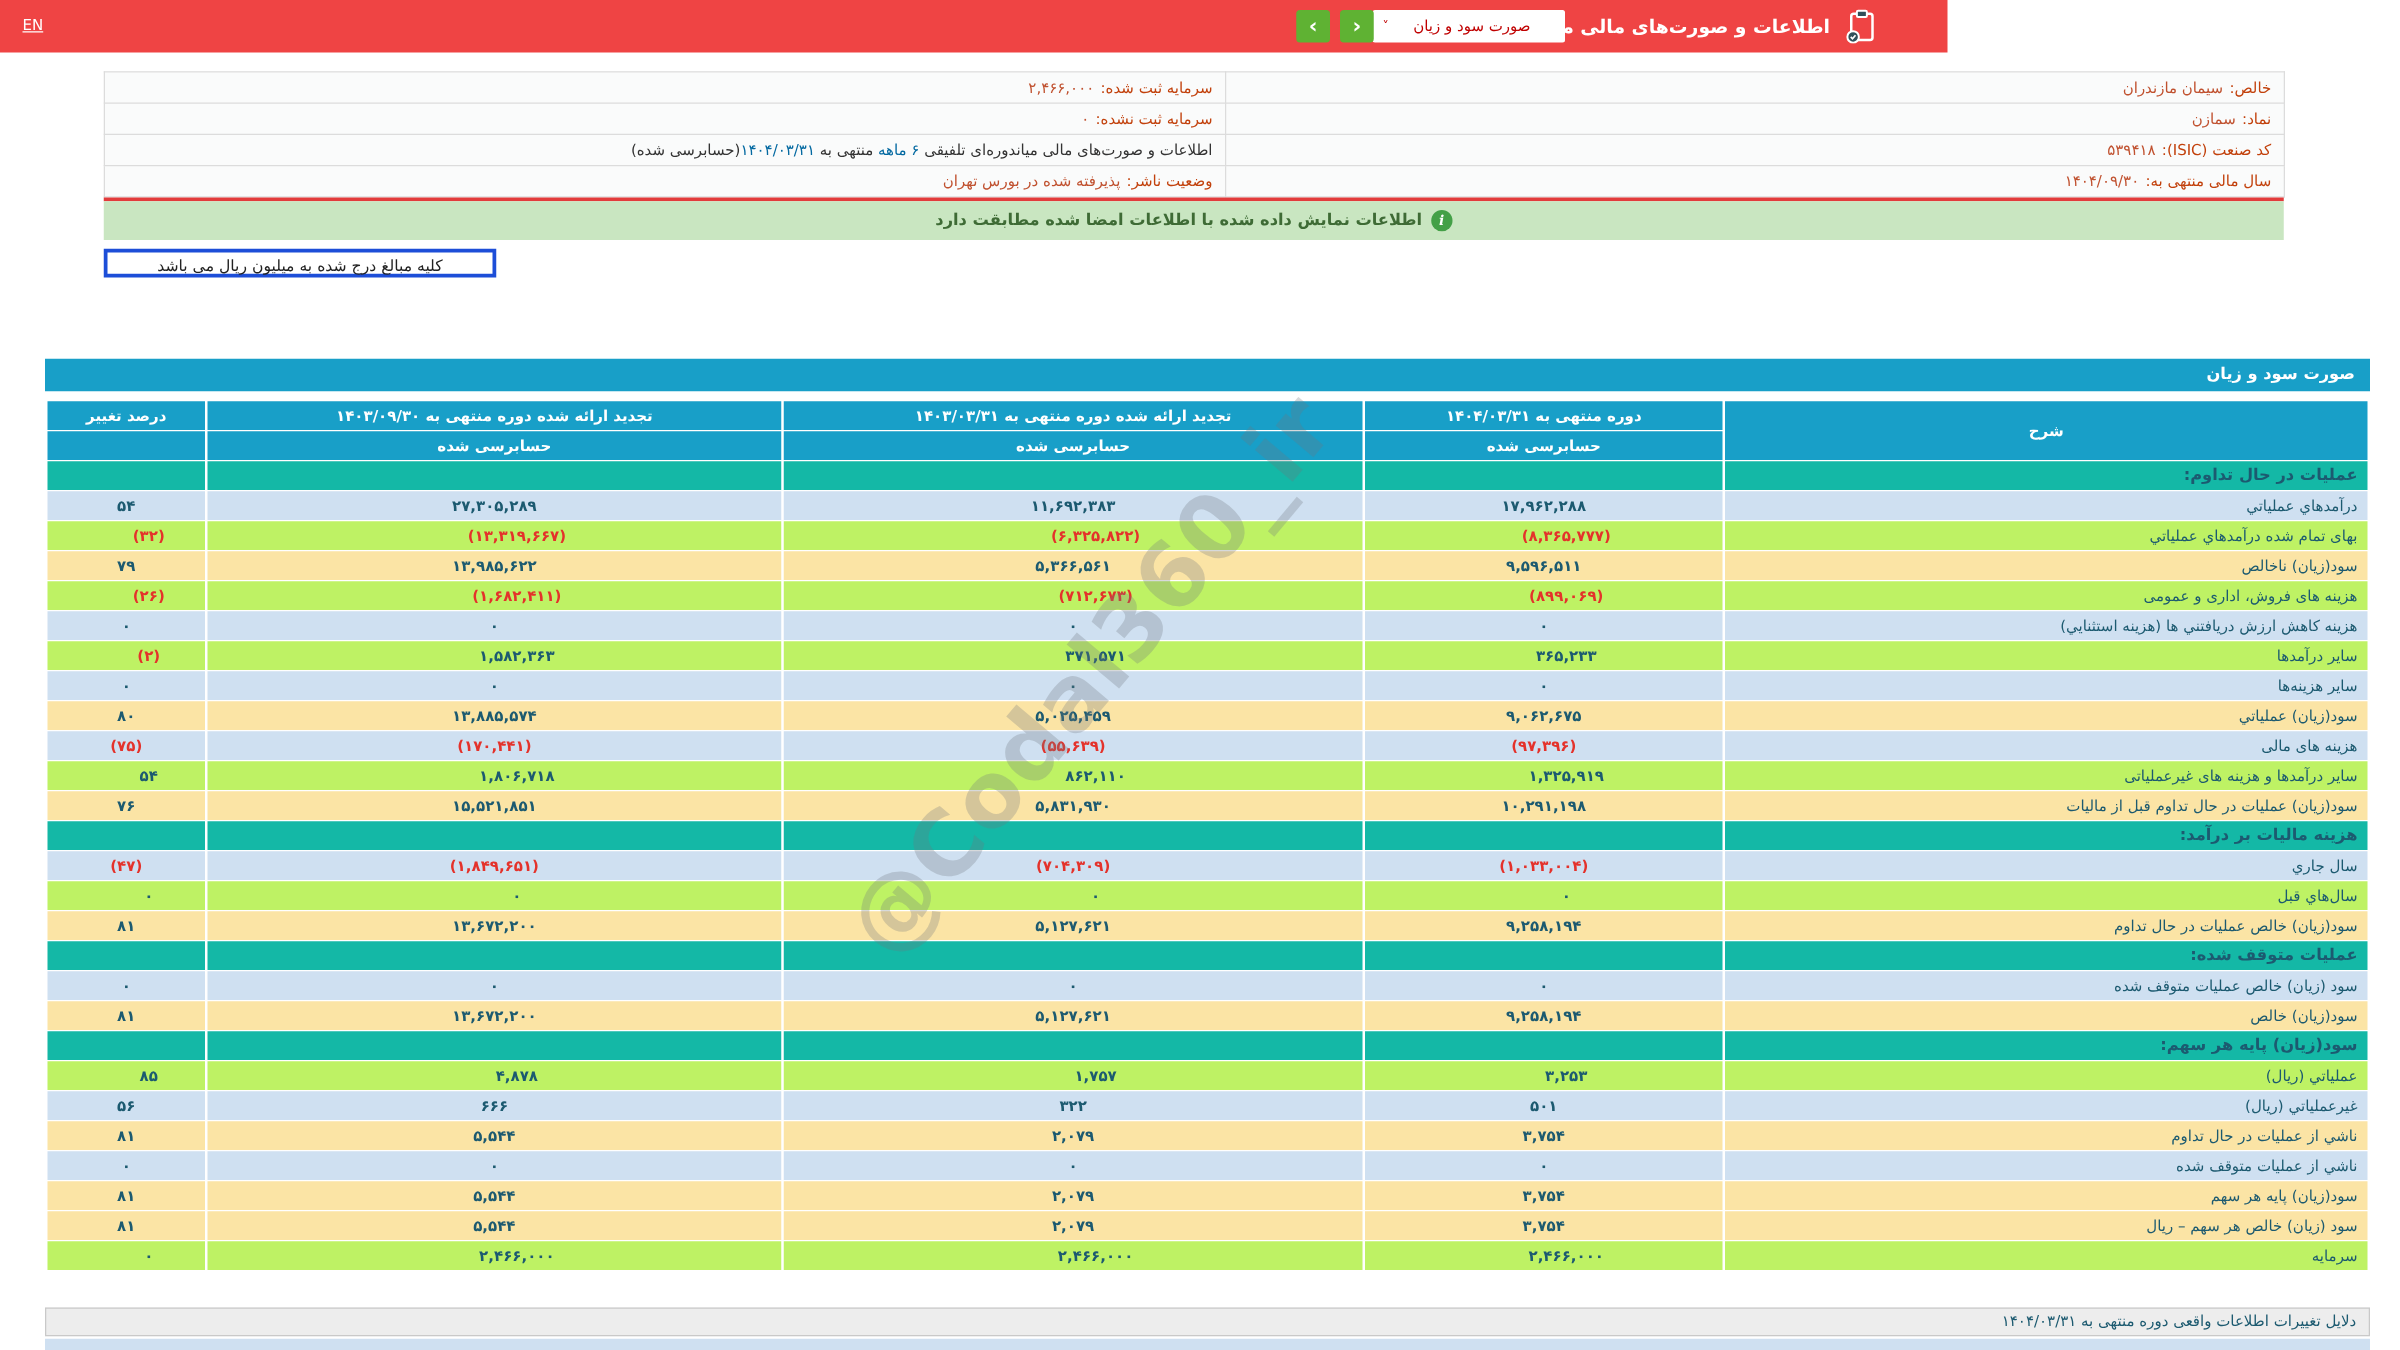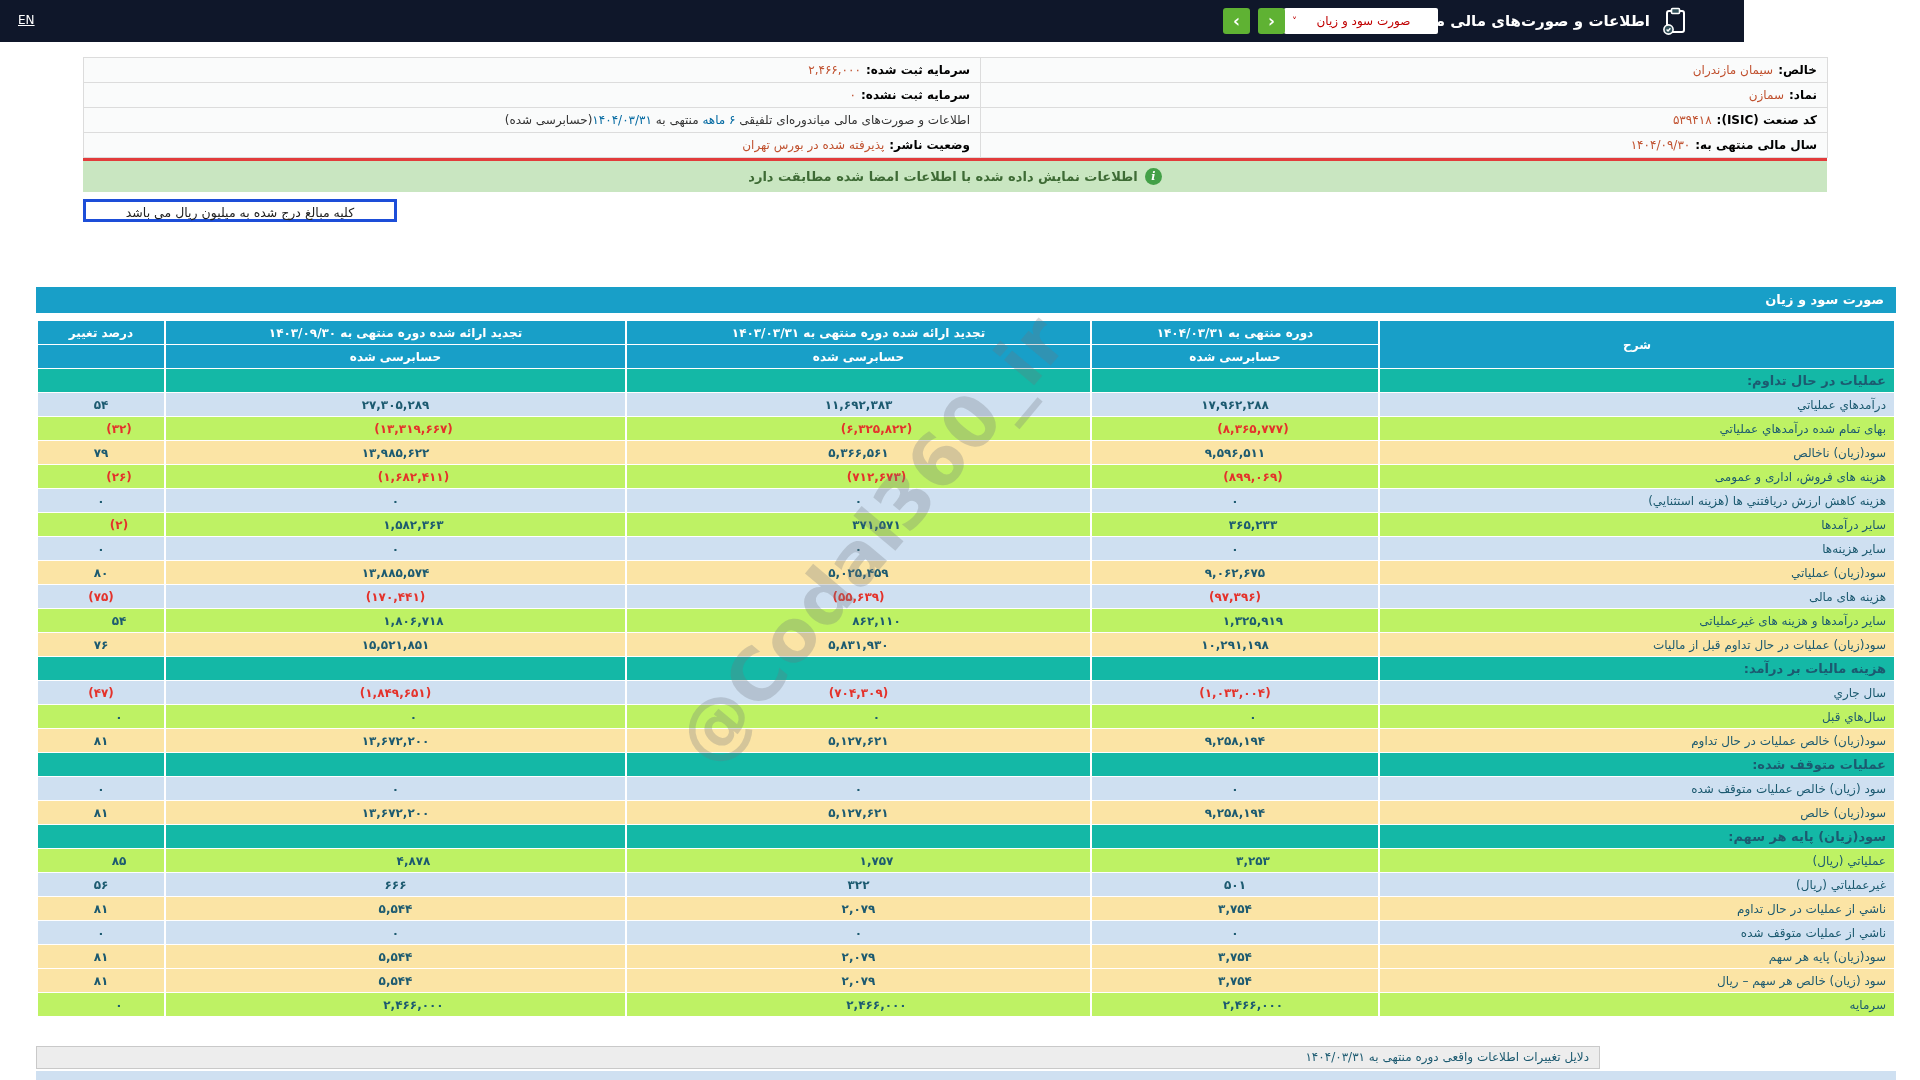--- a/index.html
+++ b/index.html
@@ -4,34 +4,34 @@
 <style>
   * { box-sizing: border-box; margin: 0; padding: 0; }
   html,body { width:1920px; height:1080px; }
   body {
     position: relative;
     background: #fff;
     font-family: "DejaVu Sans", sans-serif;
     overflow: hidden;
   }
   
-  .topbar { position:absolute; top:0; left:0; width:1744px; height:42px; background:#0f172a; }
+  .topbar { position:absolute; top:0; left:0; width:1558px; height:42px; background:#ef4444; }
   .lang-btn { position:absolute; left:18px; top:13px; color:#fff; font-size:12px; text-decoration:underline; cursor:pointer; }
   .clipboard-btn { position:absolute; right:56px; top:7px; width:26px; height:28px; cursor:pointer; }
   .topbar-title { position:absolute; right:94px; top:0; height:42px; line-height:42px; color:#fff; font-size:15px; font-weight:bold; direction:rtl; }
   .stmt-dropdown { position:absolute; right:306px; top:8px; width:154px; height:26px; background:#fff; border-radius:2px; display:flex; flex-direction:row-reverse; align-items:center; padding:0 8px; cursor:pointer; }
   .stmt-dropdown .val { flex:1; text-align:center; color:#c00000; font-size:12px; direction:rtl; }
   .stmt-dropdown .chev { color:#c00000; font-size:10px; }
   .navbtn { position:absolute; top:8px; width:27px; height:26px; background:#5fb233; border-radius:3px; color:#fff; display:flex; align-items:center; justify-content:center; font-size:17px; font-weight:bold; cursor:pointer; }
   .navbtn.prev { right:494px; }
   .navbtn.next { right:459px; }
   
   .info-table { position:absolute; top:57px; left:83px; width:1744px; border-collapse:collapse; direction:rtl; table-layout:fixed; }
   .info-table td { border:1px solid #dcdcdc; background:#fafbfb; height:25px; padding:0 10px; font-size:12px; text-align:right; white-space:nowrap; overflow:hidden; }
-  .info-label { font-weight:bold; color:#000000;margin-top:26px; }
+  .info-label { font-weight:normal; color:#c2410c;margin-top:26px; }
   .info-value { color:#c0512f; padding-right:5px; }
   .seg-plain { color:#333; }
   .seg-orange { color:#0369a1; }
   .redline { position:absolute; top:158px; left:83px; width:1744px; height:3px; background:#e23b3b; }
   .notice-bar { position:absolute; top:161px; left:83px; width:1744px; height:31px; background:#c9e6c1; display:flex; flex-direction:row-reverse; align-items:center; justify-content:center; gap:7px; }
   .notice-text { color:#3e6b35; font-size:13px; font-weight:bold; direction:rtl; }
   .info-circle { width:17px; height:17px; border-radius:50%; background:#43a047; color:#fff; font-size:11px; font-weight:bold; font-style:italic; display:flex; align-items:center; justify-content:center; font-family:"DejaVu Serif", serif; }
   .unit-note { position:absolute; top:199px; left:83px; width:314px; height:23px; background:#fff; border:3px solid #1d4ed8; text-align:center; line-height:21px; font-size:12.5px; color:#222; direction:rtl; }
   
   .stmt-wrap { position:absolute; top:287px; left:36px; width:1860px; }
@@ -41,21 +41,21 @@
   table.stmt td { height:23px; font-size:12px; overflow:hidden; white-space:nowrap; }
   td.desc { text-align:right; padding:0 8px; color:#1c5a70; font-size:12.5px; }
   td.num { text-align:center; color:#1c5a70; font-weight:bold; font-size:11.5px; direction:ltr; }
   td.num.neg { color:#e4322b; }
   tr.sec td { background:#14b8a6; }
   tr.sec td.desc { font-weight:bold; font-size:13px; }
   .bg-blue td { background:#cfe0f1; }
   .bg-white td { background:#bef264;padding-left:36px; }
   .bg-yellow td { background:#fbe4a5; }
   
-  .footer-bar { position:absolute; top:1046px; left:36px; width:1564px; height:23px; background:#ededed; border:1px solid #c9c9c9; direction:rtl; text-align:right; padding:0 10px; line-height:21px; color:#1c5a70; font-size:12px; white-space:nowrap; }
+  .footer-bar { position:absolute; top:1046px; left:36px; width:1860px; height:23px; background:#ededed; border:1px solid #c9c9c9; direction:rtl; text-align:right; padding:0 10px; line-height:21px; color:#1c5a70; font-size:12px; white-space:nowrap; }
   .footer-strip { position:absolute; top:1071px; left:36px; width:1860px; height:9px; background:#cfe0f1; }
   
   .watermark { position:absolute; left:598px; top:495px; width:560px; height:100px; transform:rotate(-50deg); font-size:72px; font-weight:600; color:rgba(110,120,125,0.28); pointer-events:none; direction:ltr; letter-spacing:1px; z-index:5; text-align:center; }
 </style>
 </head>
 <body>
 
 <div class="topbar">
   <span class="lang-btn">EN</span>
   <span class="clipboard-btn">

